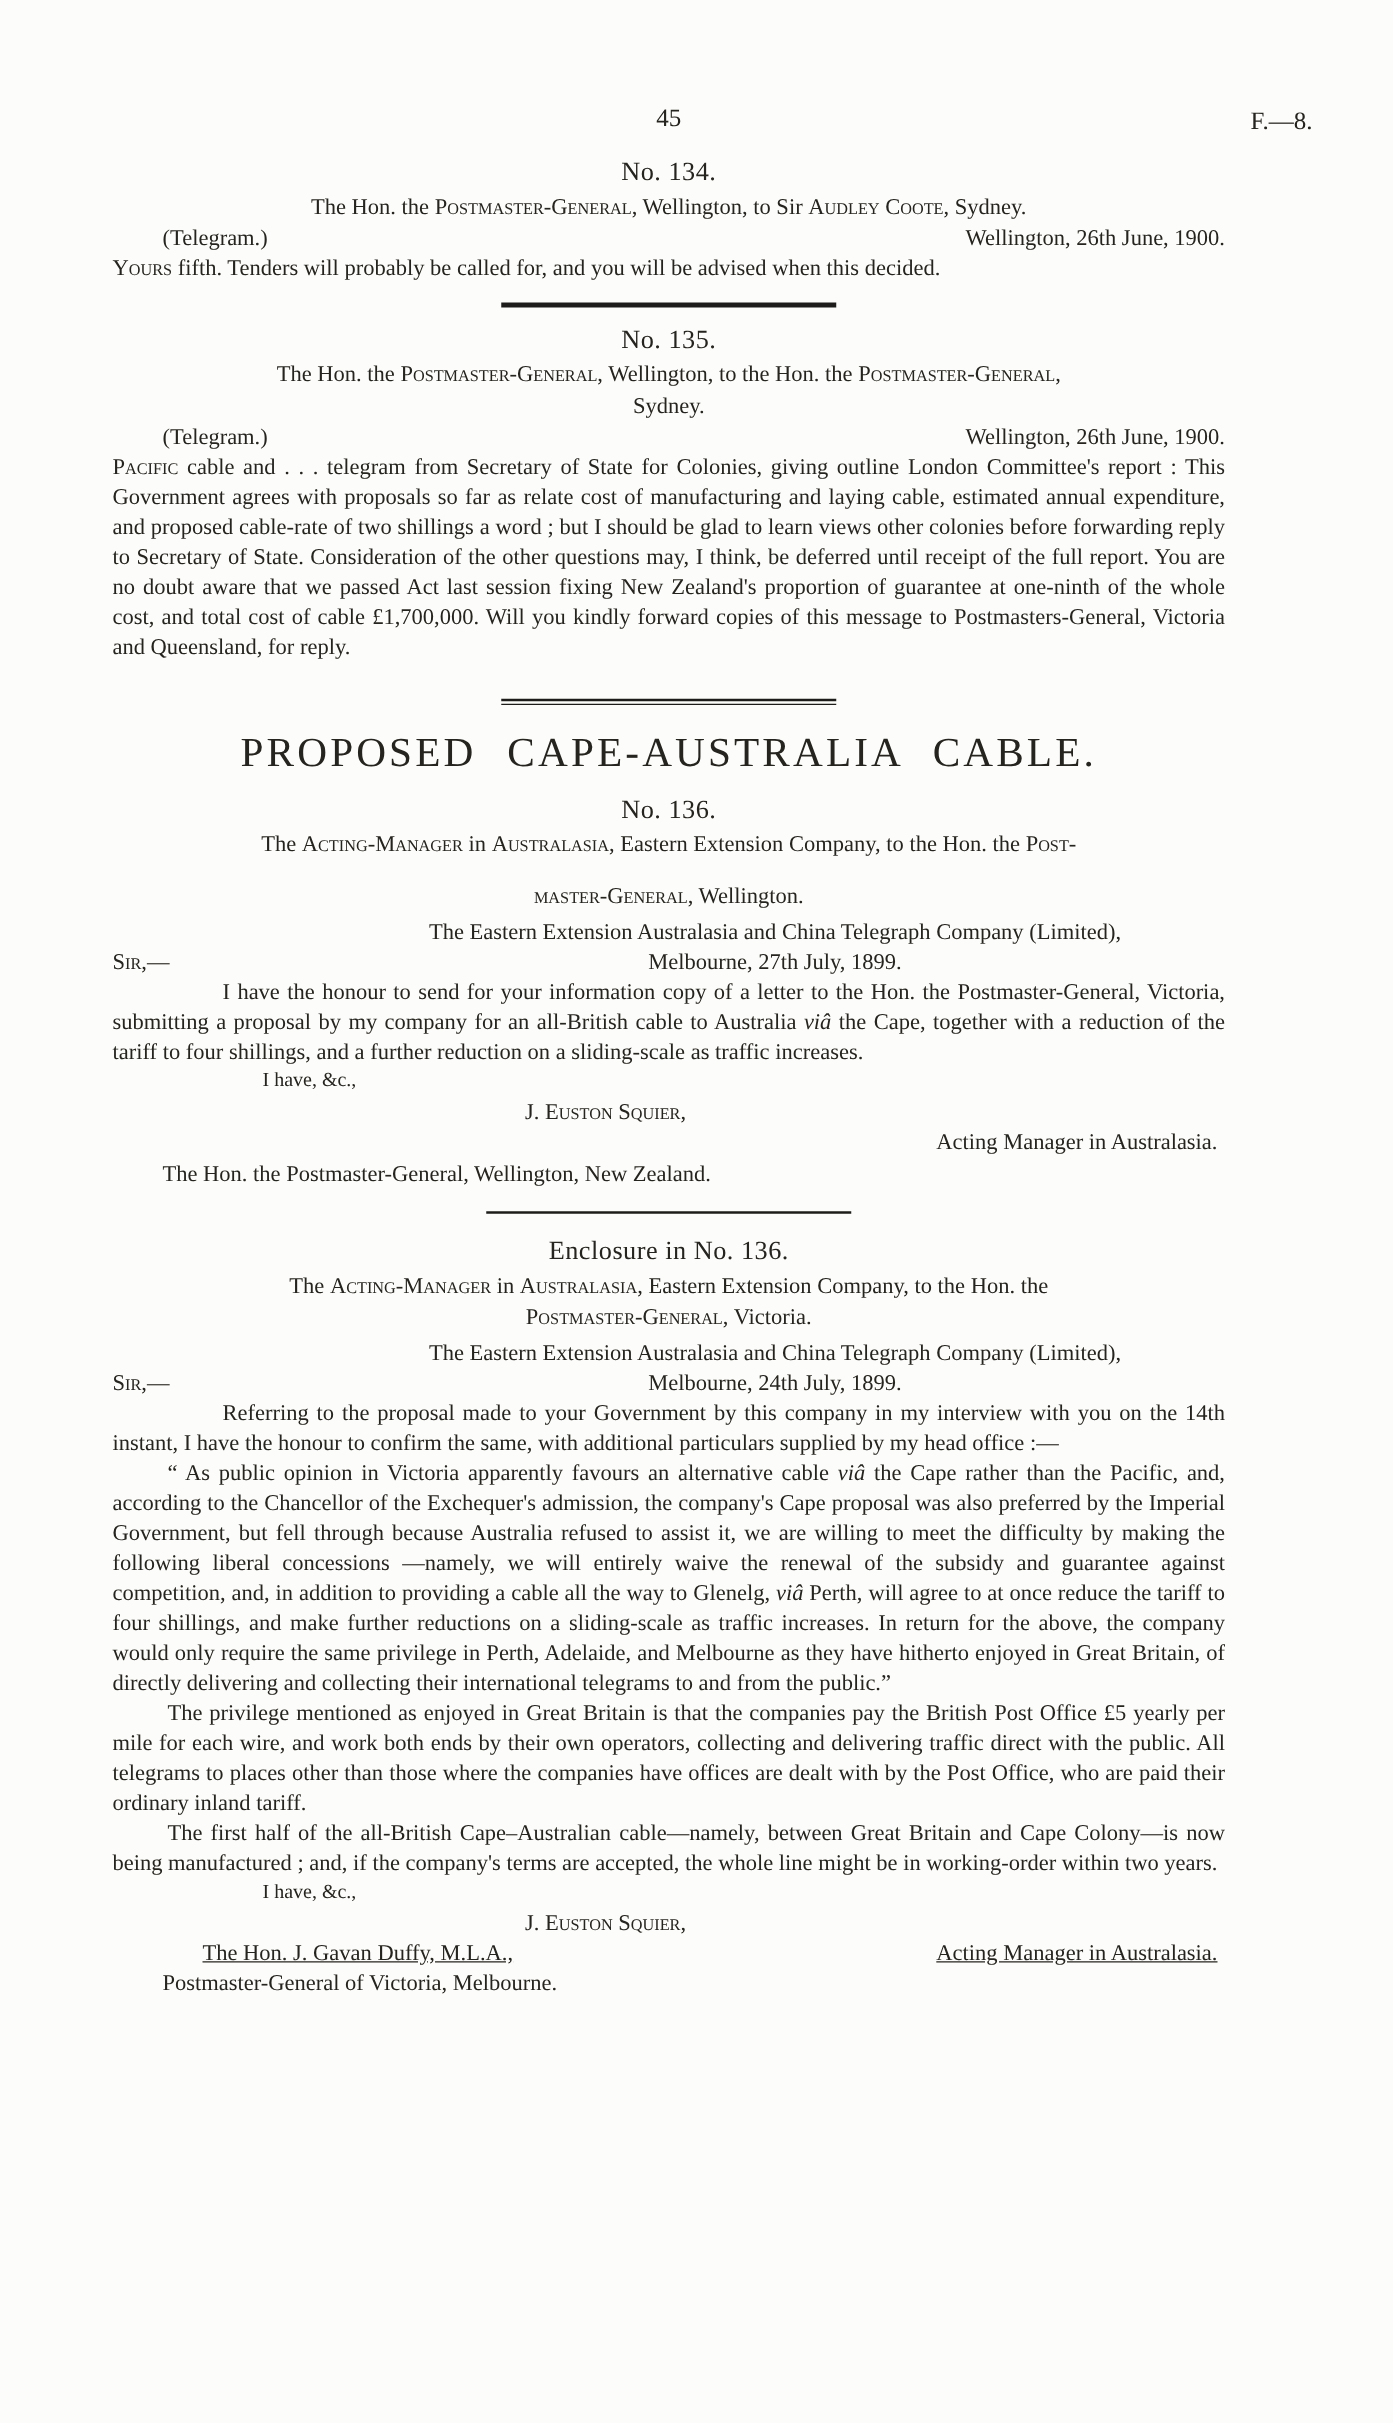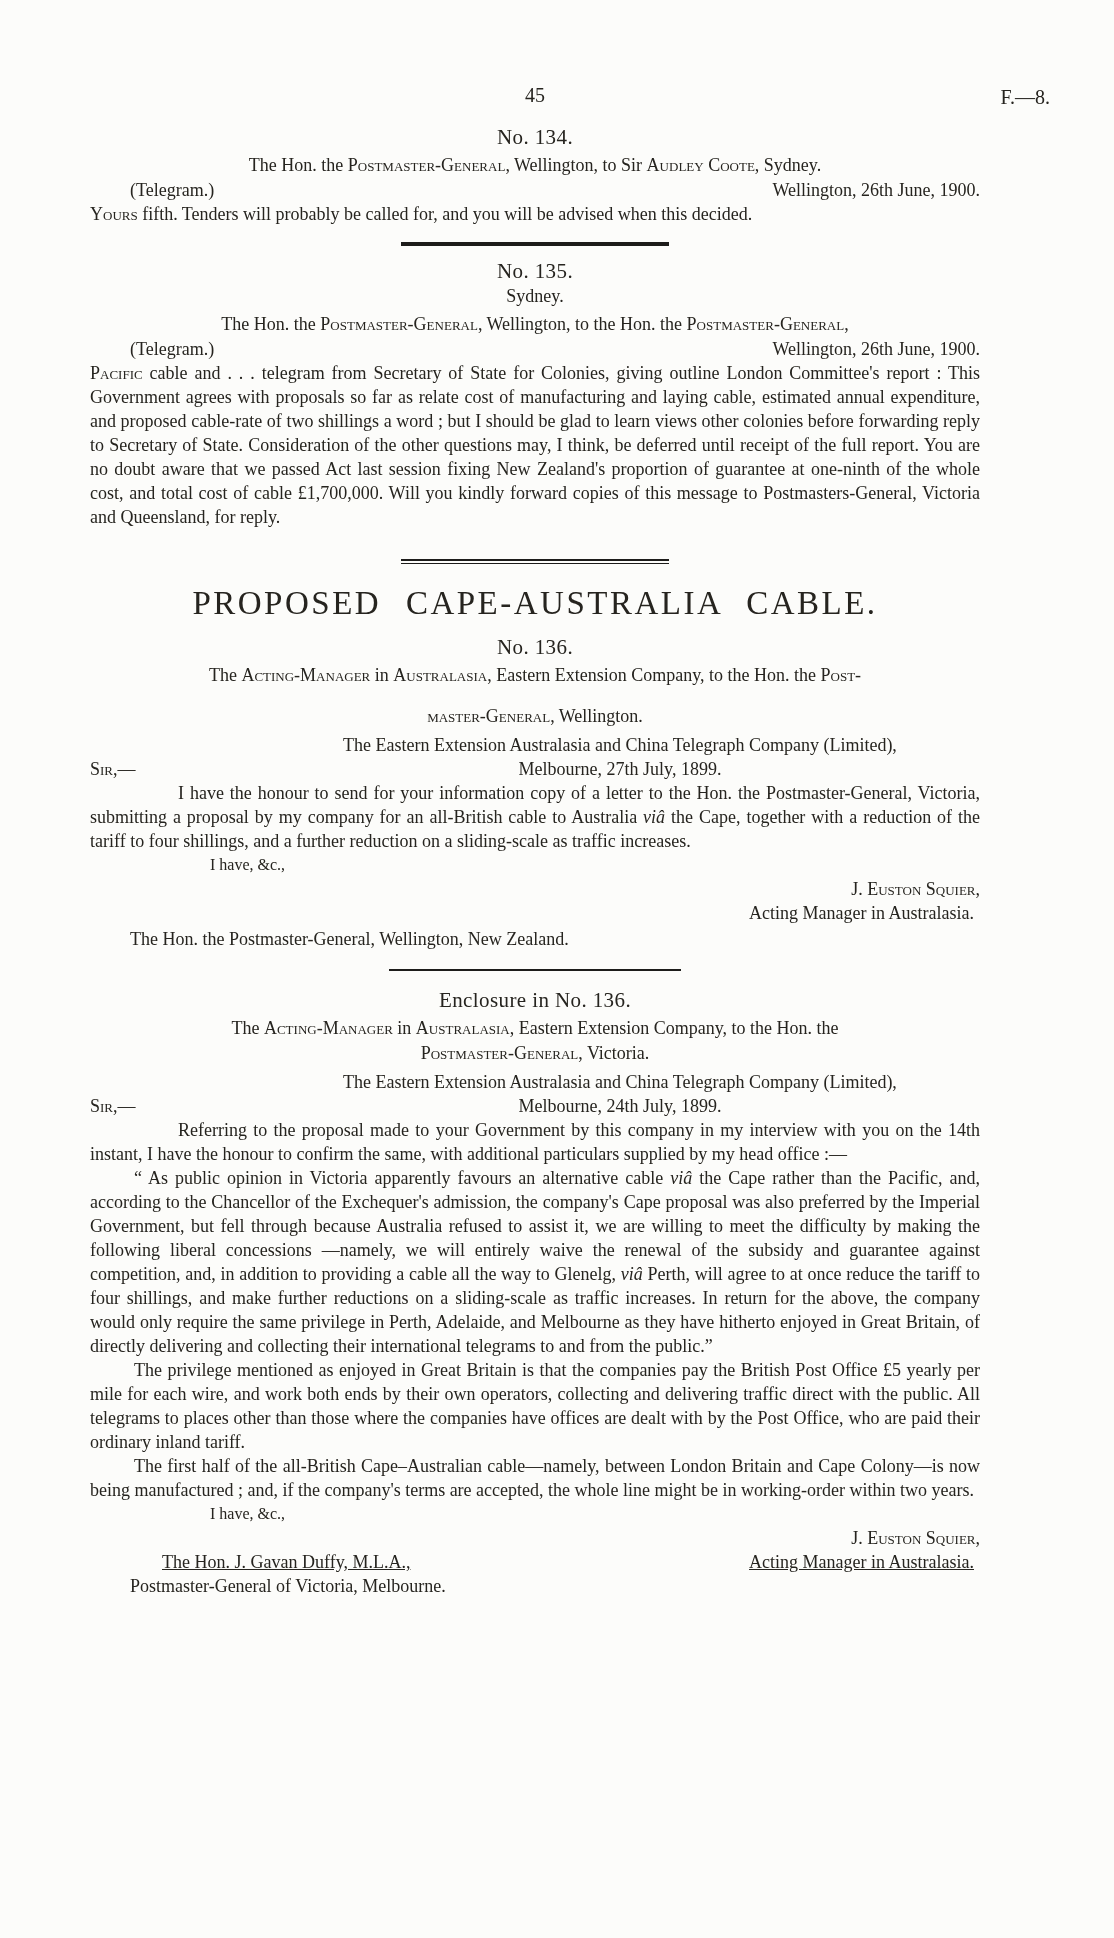--- a/index.html
+++ b/index.html
@@ -33,21 +33,21 @@
   .rule-thin{width:292px;height:2px;background:#1d1c1a;margin:18px auto 16px auto;}
 
   .report-title{text-align:center;font-size:33px;letter-spacing:2.5px;word-spacing:14px;margin-top:18px;line-height:42px;}
 
   .letterhead{text-align:center;font-size:18px;line-height:24px;padding-left:170px;margin-top:4px;}
   .salut-row{position:relative;font-size:18px;line-height:24px;}
   .salutation{position:absolute;left:0;top:0;}
   .dateline-c{text-align:center;padding-left:170px;}
 
   .vale{font-size:16px;line-height:24px;text-align:left;padding-left:120px;}
-  .sig{font-size:18px;line-height:24px;text-align:right;padding-left:330px;}
+  .sig{font-size:18px;line-height:24px;text-align:left;padding-left:330px;}
   .sig-title{font-size:18px;line-height:24px;text-align:right;padding-right:6px;}
   .addr-footer{font-size:18px;line-height:24px;padding-left:40px;margin-top:2px;}
   .footer-row{display:flex;justify-content:space-between;font-size:18px;line-height:24px;text-decoration:underline;}
   .footer-left{padding-left:72px;}
   .footer-right{padding-right:6px;}
 </style>
 </head>
 <body>
 
 <span class="doc-ref">F.—8.</span>
@@ -65,22 +65,22 @@
       <span class="tel-label">(Telegram.)</span>
       <span>Wellington, 26th June, 1900.</span>
     </div>
     <div class="body-text"><span class="sc">Yours</span><span> fifth.  Tenders will probably be called for, and you will be advised when this decided.</span></div>
   </div>
 
   <div class="rule-thick"></div>
 
   <div>
     <div class="sec-heading" style="margin-top:0;">No. 135.</div>
+    <div class="address"><span>The Hon. the </span><span class="sc">Postmaster-General</span><span>, Wellington, to the Hon. the </span><span class="sc">Postmaster-General</span><span>,</span></div>
     <div class="address" style="margin-top:0;">Sydney.</div>
-    <div class="address"><span>The Hon. the </span><span class="sc">Postmaster-General</span><span>, Wellington, to the Hon. the </span><span class="sc">Postmaster-General</span><span>,</span></div>
     <div class="tel-row">
       <span class="tel-label">(Telegram.)</span>
       <span>Wellington, 26th June, 1900.</span>
     </div>
     <div class="body-text"><span class="sc">Pacific</span><span> cable and  .  .  .  telegram from Secretary of State for Colonies, giving outline London Committee's report : This Government agrees with proposals so far as relate cost of manufacturing and laying cable, estimated annual expenditure, and proposed cable-rate of two shillings a word ; but I should be glad to learn views other colonies before forwarding reply to Secretary of State. Consideration of the other questions may, I think, be deferred until receipt of the full report.  You are no doubt aware that we passed Act last session fixing New Zealand's proportion of guarantee at one-ninth of the whole cost, and total cost of cable £1,700,000.  Will you kindly forward copies of this message to Postmasters-General, Victoria and Queensland, for reply.</span></div>
   </div>
 
   <div class="rule-double"></div>
 
   <div class="report-title">PROPOSED CAPE-AUSTRALIA CABLE.</div>
@@ -108,21 +108,21 @@
     <div class="address"><span>The </span><span class="sc">Acting-Manager</span><span> in </span><span class="sc">Australasia</span><span>, Eastern Extension Company, to the Hon. the</span></div>
     <div class="address" style="margin-top:0;"><span class="sc">Postmaster-General</span><span>, Victoria.</span></div>
     <div class="letterhead">The Eastern Extension Australasia and China Telegraph Company (Limited),</div>
     <div class="salut-row">
       <span class="salutation"><span class="sc">Sir</span><span>,—</span></span>
       <div class="dateline-c">Melbourne, 24th July, 1899.</div>
     </div>
     <div class="body-text ind-lg">Referring to the proposal made to your Government by this company in my interview with you on the 14th instant, I have the honour to confirm the same, with additional particulars supplied by my head office :—</div>
     <div class="body-text ind"><span>“ As public opinion in Victoria apparently favours an alternative cable </span><span class="it">viâ</span><span> the Cape rather than the Pacific, and, according to the Chancellor of the Exchequer's admission, the company's Cape proposal was also preferred by the Imperial Government, but fell through because Australia refused to assist it, we are willing to meet the difficulty by making the following liberal concessions —namely, we will entirely waive the renewal of the subsidy and guarantee against competition, and, in addition to providing a cable all the way to Glenelg, </span><span class="it">viâ</span><span> Perth, will agree to at once reduce the tariff to four shillings, and make further reductions on a sliding-scale as traffic increases.  In return for the above, the company would only require the same privilege in Perth, Adelaide, and Melbourne as they have hitherto enjoyed in Great Britain, of directly delivering and collecting their international telegrams to and from the public.”</span></div>
     <div class="body-text ind">The privilege mentioned as enjoyed in Great Britain is that the companies pay the British Post Office £5 yearly per mile for each wire, and work both ends by their own operators, collecting and delivering traffic direct with the public.  All telegrams to places other than those where the companies have offices are dealt with by the Post Office, who are paid their ordinary inland tariff.</div>
-    <div class="body-text ind">The first half of the all-British Cape–Australian cable—namely, between London Britain and Cape Colony—is now being manufactured ; and, if the company's terms are accepted, the whole line might be in working-order within two years.</div>
+    <div class="body-text ind">The first half of the all-British Cape–Australian cable—namely, between Great Britain and Cape Colony—is now being manufactured ; and, if the company's terms are accepted, the whole line might be in working-order within two years.</div>
     <div class="vale">I have, &amp;c.,</div>
     <div class="sig"><span>J. </span><span class="sc">Euston Squier</span><span>,</span></div>
     <div class="footer-row">
       <span class="footer-left">The Hon. J. Gavan Duffy, M.L.A.,</span>
       <span class="footer-right">Acting Manager in Australasia.</span>
     </div>
     <div class="addr-footer" style="margin-top:0;">Postmaster-General of Victoria, Melbourne.</div>
   </div>
 
 </div>

